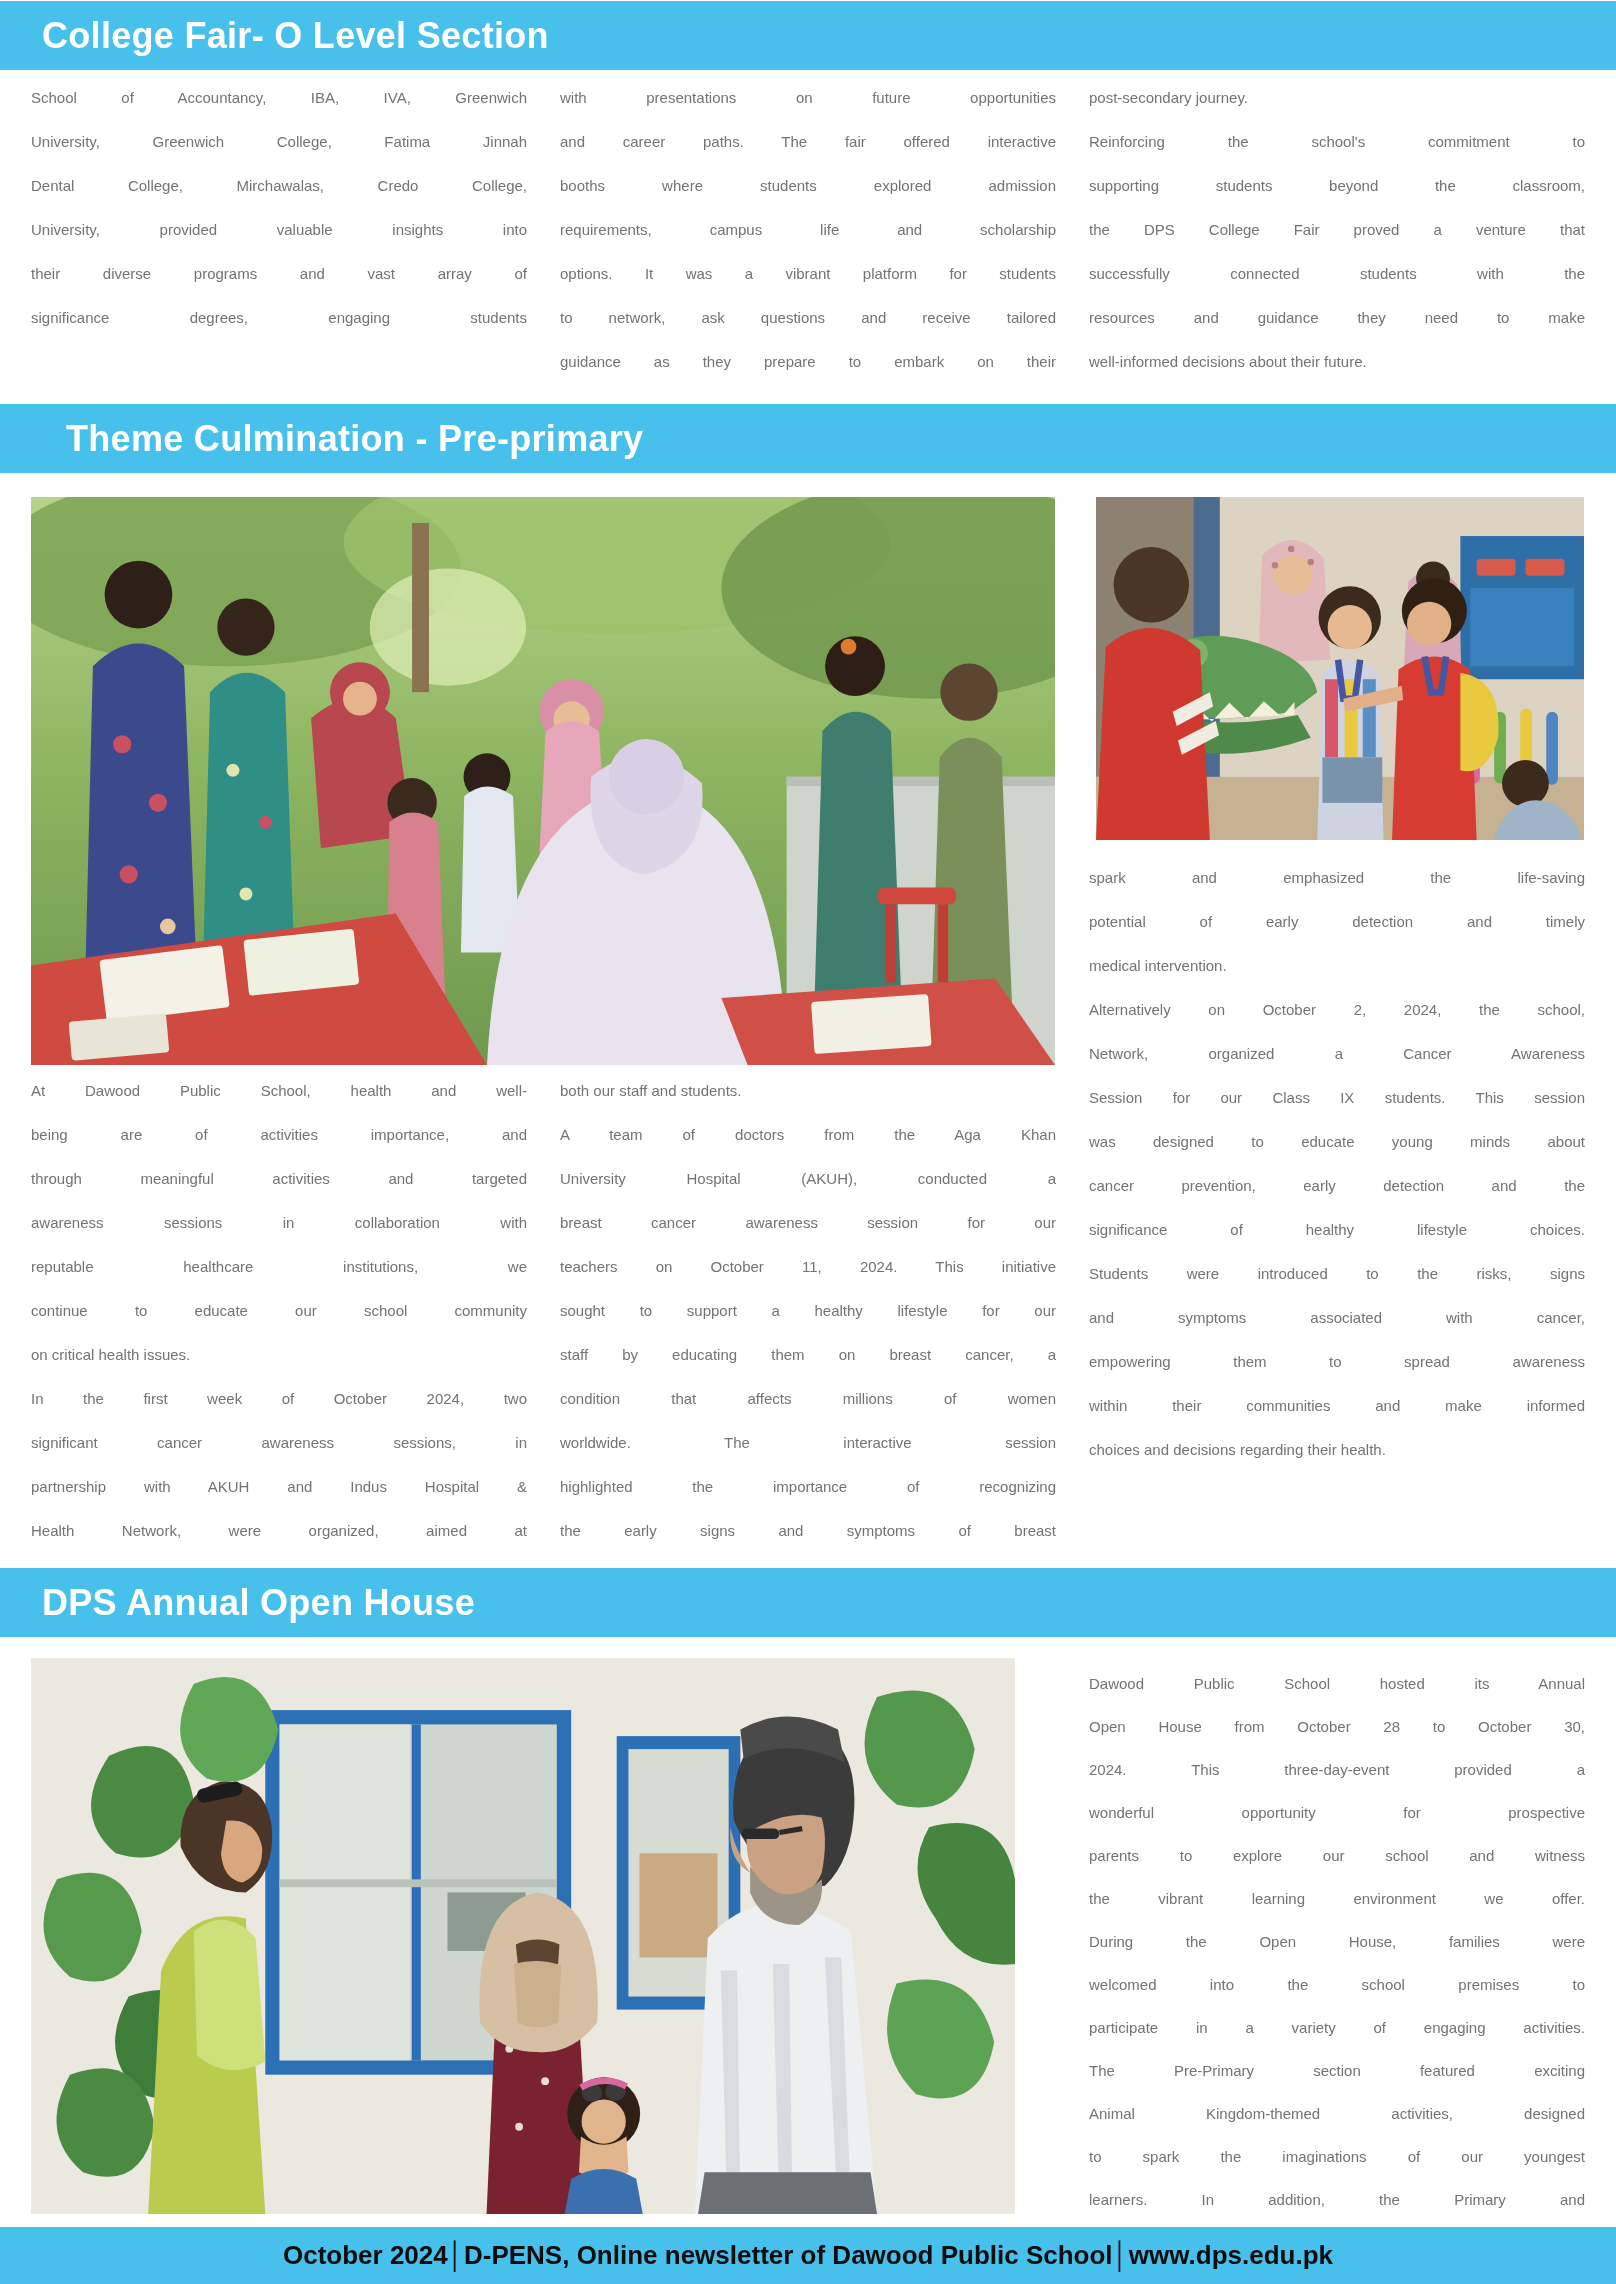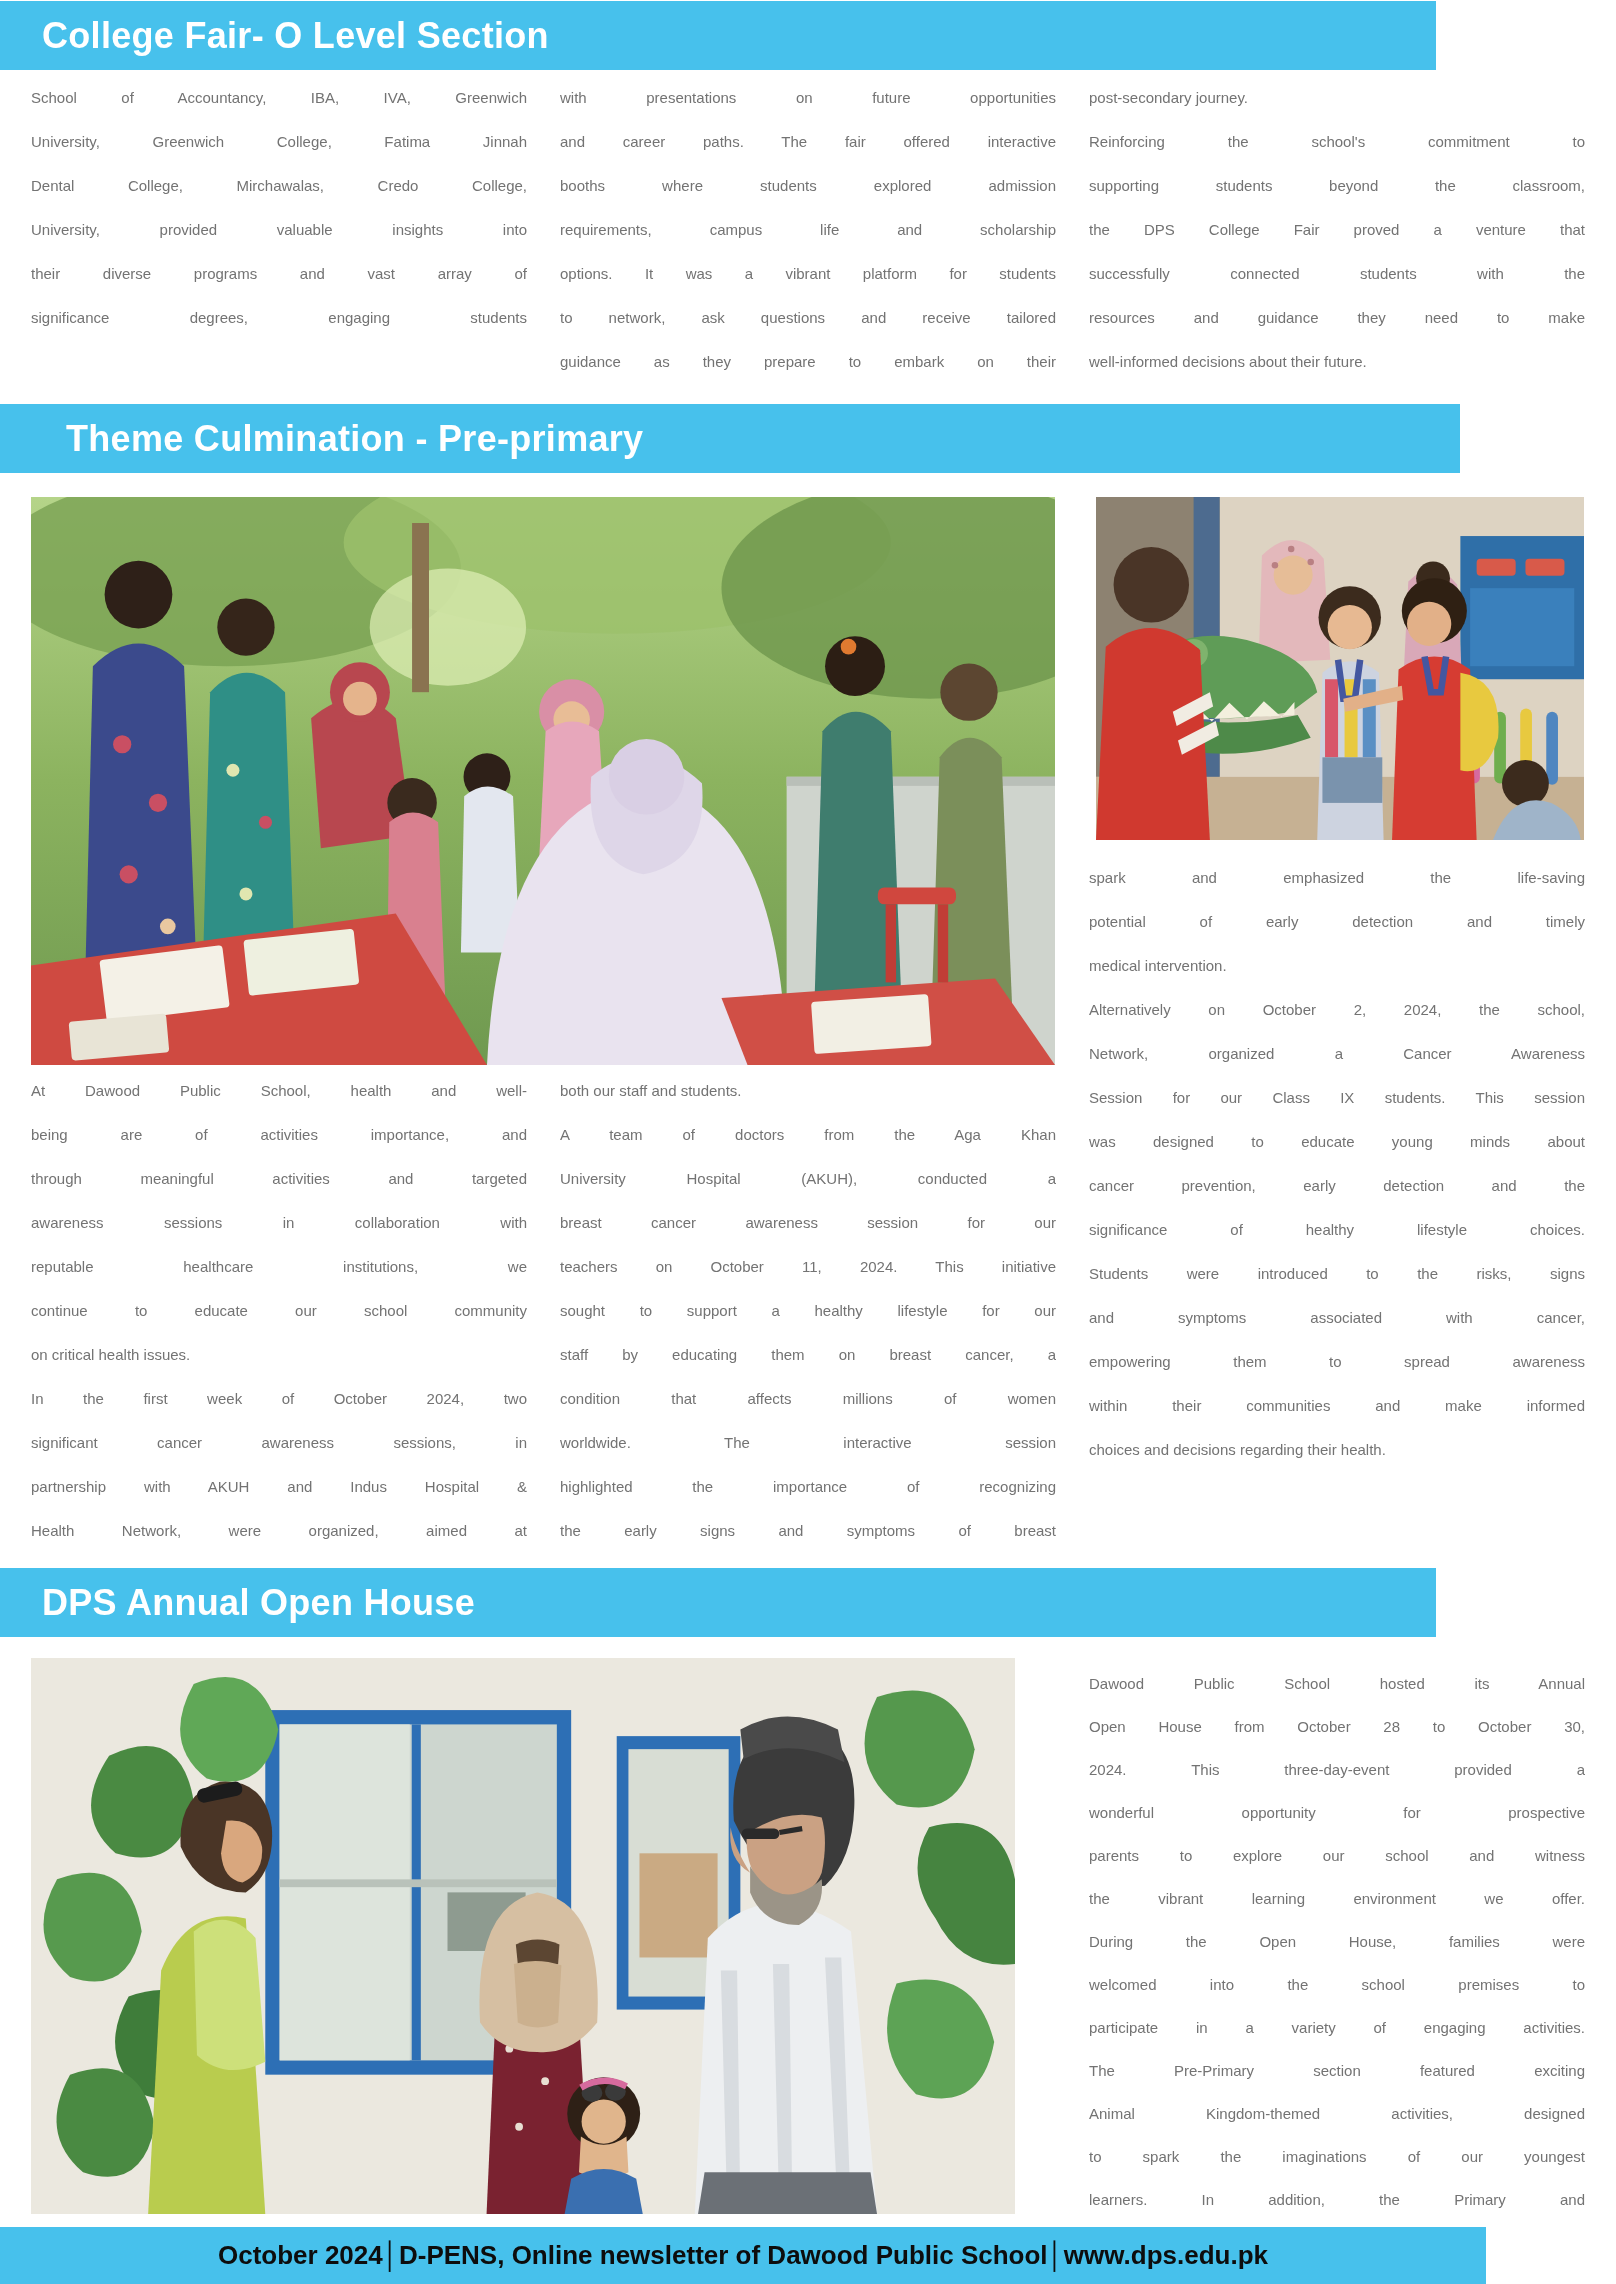--- a/index.html
+++ b/index.html
@@ -5,21 +5,21 @@
   html,body{margin:0;padding:0;background:#ffffff;}
   .page{
     position:relative;
     width:1616px;height:2284px;
     background:#ffffff;
     font-family:"Liberation Sans", sans-serif;
     color:#1c1c1c;
     overflow:hidden;
   }
   .bar{
-    position:absolute;left:0;width:1436px;height:69px;
+    position:absolute;left:0;width:1616px;height:69px;
     background:#47c1ec;
     display:flex;align-items:center;
   }
   .bar-label{
     padding-left:42px;
     font-size:36px;font-weight:bold;color:#ffffff;
     letter-spacing:0.3px;
   }
   .col{
     position:absolute;width:496px;
@@ -32,21 +32,21 @@
     text-align-last:justify;
     white-space:nowrap;
     overflow:hidden;
   }
   .jline.flush{text-align-last:left;}
   .photo{
     position:absolute;overflow:hidden;background:#9db97c;
   }
   .photo svg{display:block;width:100%;height:100%;}
   .footer{
-    position:absolute;left:0;top:2227px;width:1486px;height:57px;
+    position:absolute;left:0;top:2227px;width:1616px;height:57px;
     background:#47c1ec;
     display:flex;align-items:center;justify-content:center;
   }
   .footer-label{
     font-size:26px;font-weight:bold;color:#0d0d0d;
   }
 </style>
 </head>
 <body>
 

